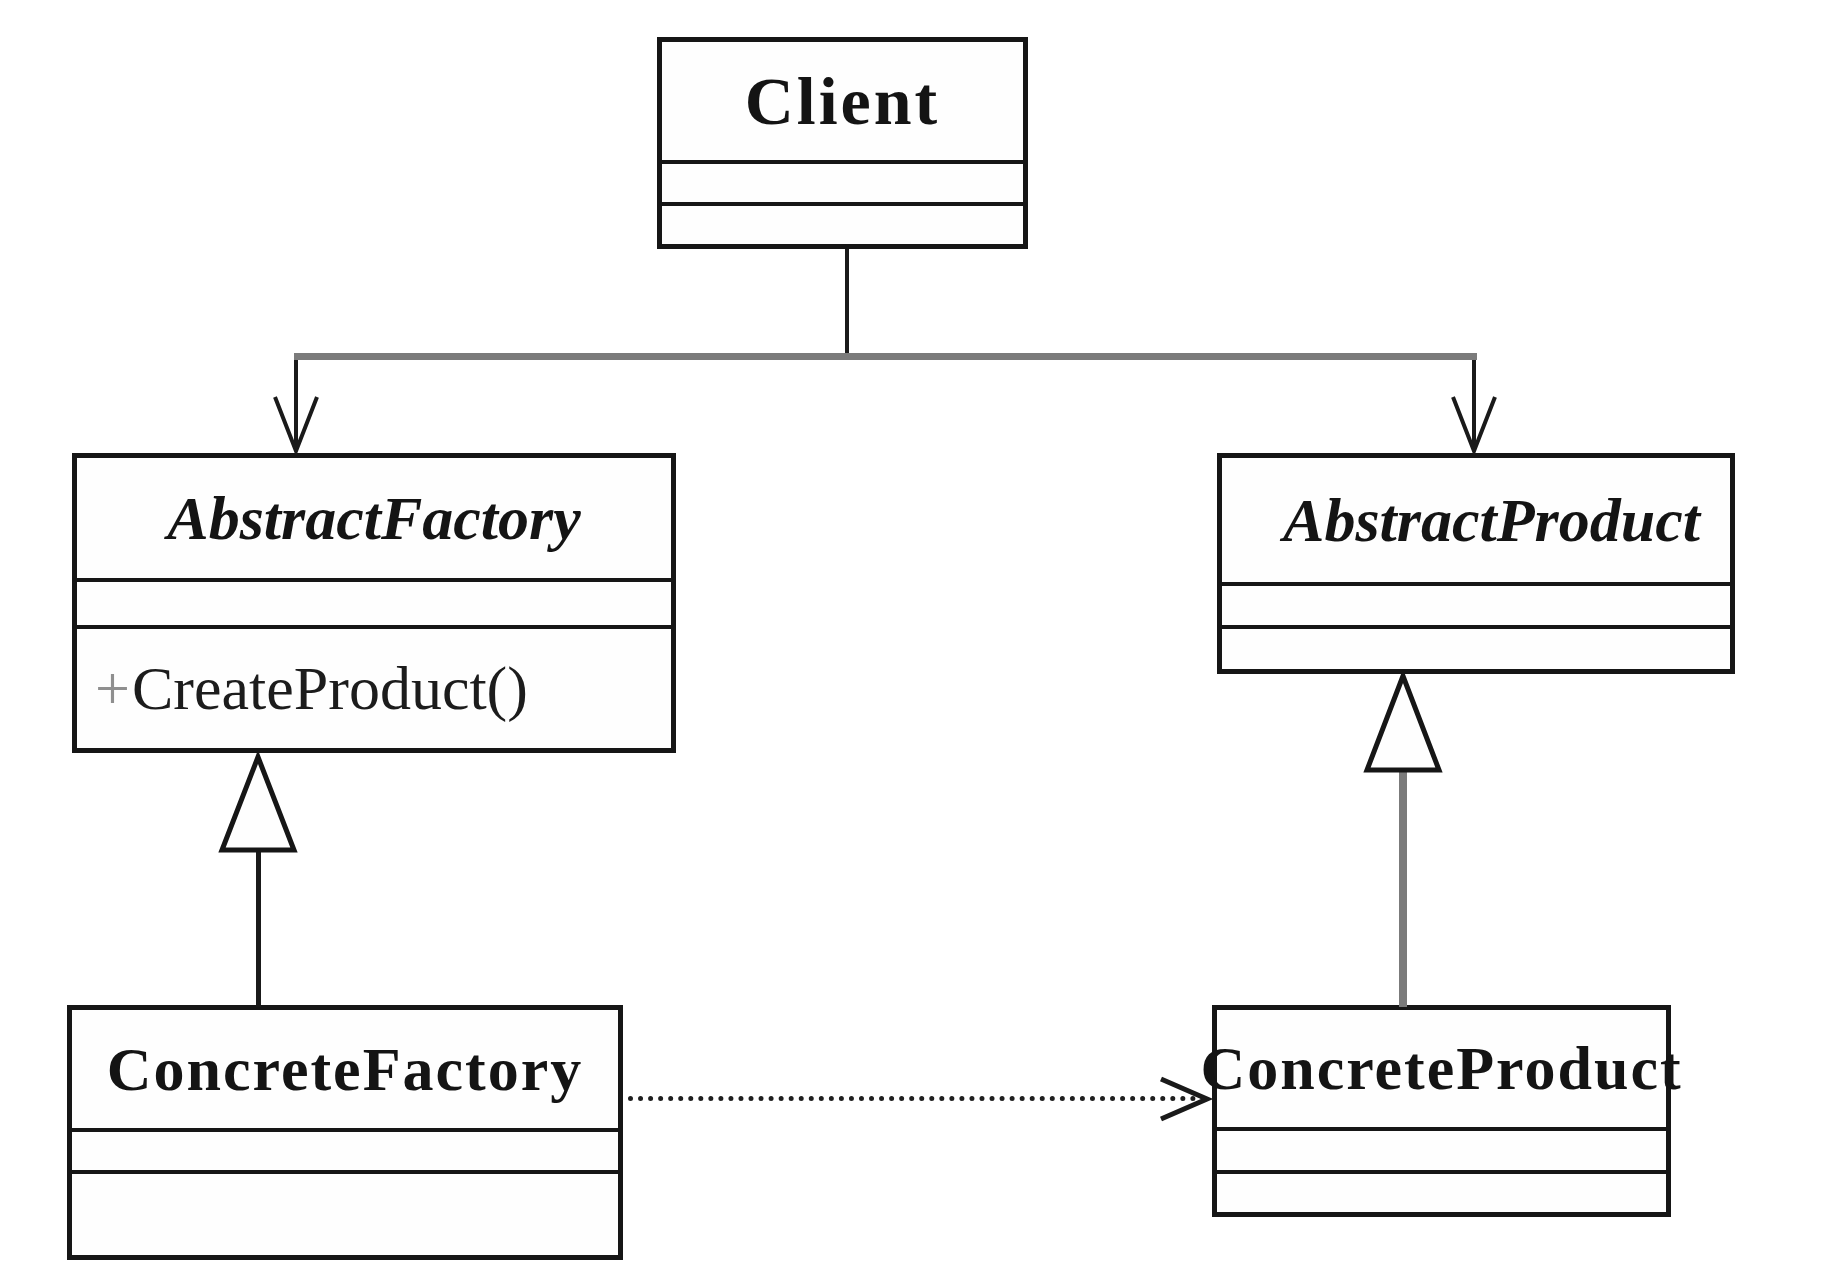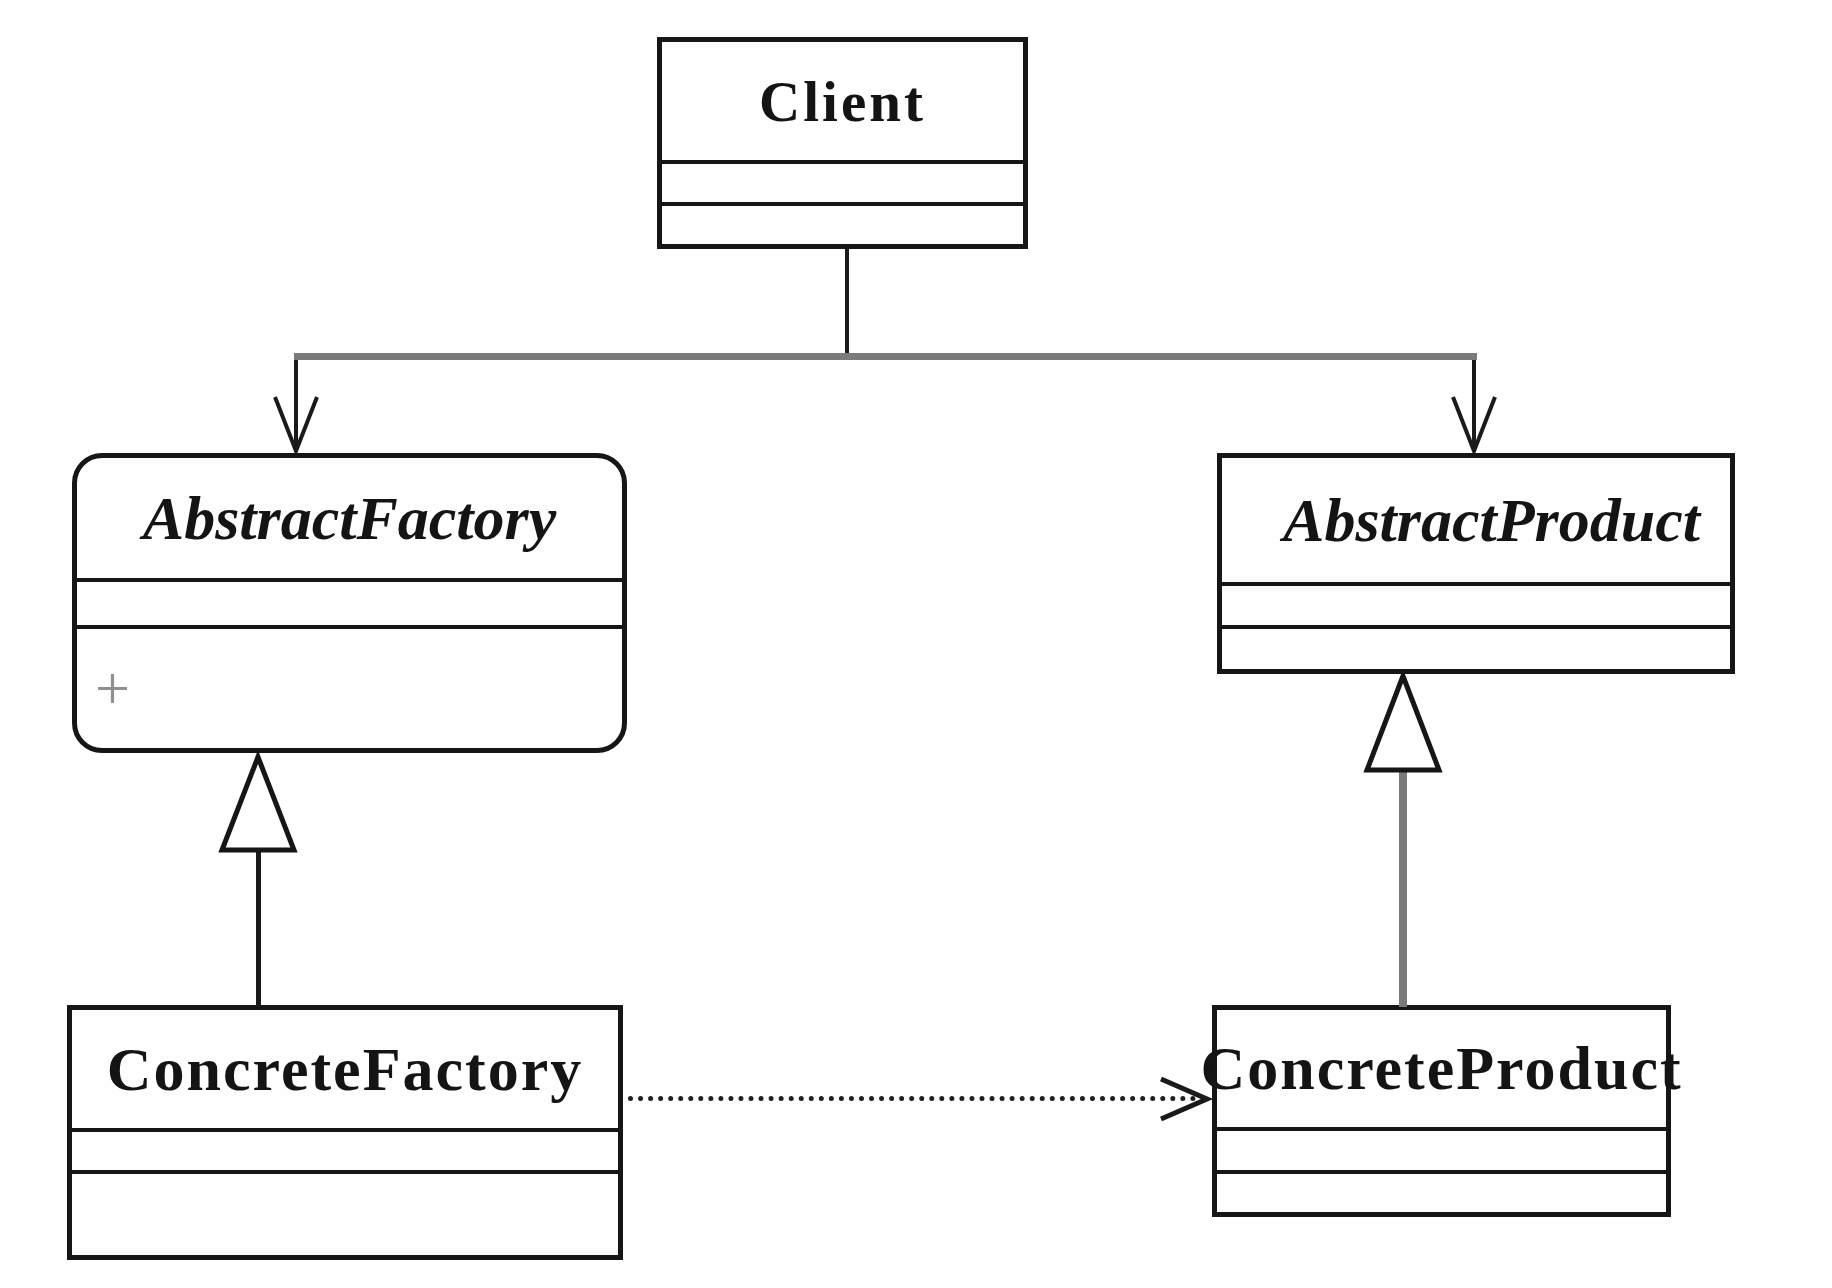--- a/index.html
+++ b/index.html
@@ -14,23 +14,23 @@
   .ops-text{display:flex;align-items:center;padding-left:18px;
             font-size:62px;color:#1c1c1c;white-space:nowrap;}
   .plus{color:#8f8f8f;margin-right:2px;}
   .line{position:absolute;background:#1a1a1a;}
   .gray{background:#7b7b7b;}
   .svgarrow{position:absolute;overflow:visible;}
   .dotted{position:absolute;height:0;border-top:5px dotted #1f1f1f;}
 
   
   #box-client{left:657px;top:37px;width:371px;height:212px;}
-  #box-client .compartment-title{height:118px;font-size:57px;letter-spacing:3px;}
+  #box-client .compartment-title{height:118px;font-size:68px;letter-spacing:3px;}
   #box-client .c-attr{height:42px;}
-  #box-abstract-factory{left:72px;top:453px;width:555px;height:300px;border-radius:30px;}
+  #box-abstract-factory{left:72px;top:453px;width:604px;height:300px;}
   #box-abstract-factory .compartment-title{height:120px;font-size:62px;}
   #box-abstract-factory .c-attr{height:47px;}
   #box-abstract-product{left:1217px;top:453px;width:518px;height:221px;}
   #box-abstract-product .compartment-title{height:124px;font-size:62px;margin-left:31px;}
   #box-abstract-product .c-attr{height:43px;}
   #box-concrete-factory{left:67px;top:1005px;width:556px;height:255px;}
   #box-concrete-factory .compartment-title{height:118px;font-size:62px;letter-spacing:2px;}
   #box-concrete-factory .c-attr{height:42px;}
   #box-concrete-product{left:1212px;top:1005px;width:459px;height:212px;}
   #box-concrete-product .compartment-title{height:117px;font-size:62px;letter-spacing:2px;}
@@ -46,20 +46,21 @@
     <div class="compartment-title">Client</div>
     <div class="compartment c-attr"></div>
     <div class="compartment c-ops"></div>
   </div>
 
   <div class="class-box" id="box-abstract-factory">
     <div class="compartment-title abstract-name">AbstractFactory</div>
     <div class="compartment c-attr"></div>
     <div class="compartment c-ops ops-text">
       <span class="plus">+</span>
+        <span>CreateProduct()</span>
     </div>
   </div>
 
   <div class="class-box" id="box-abstract-product">
     <div class="compartment-title abstract-name">AbstractProduct</div>
     <div class="compartment c-attr"></div>
     <div class="compartment c-ops"></div>
   </div>
 
   <div class="class-box" id="box-concrete-factory">

